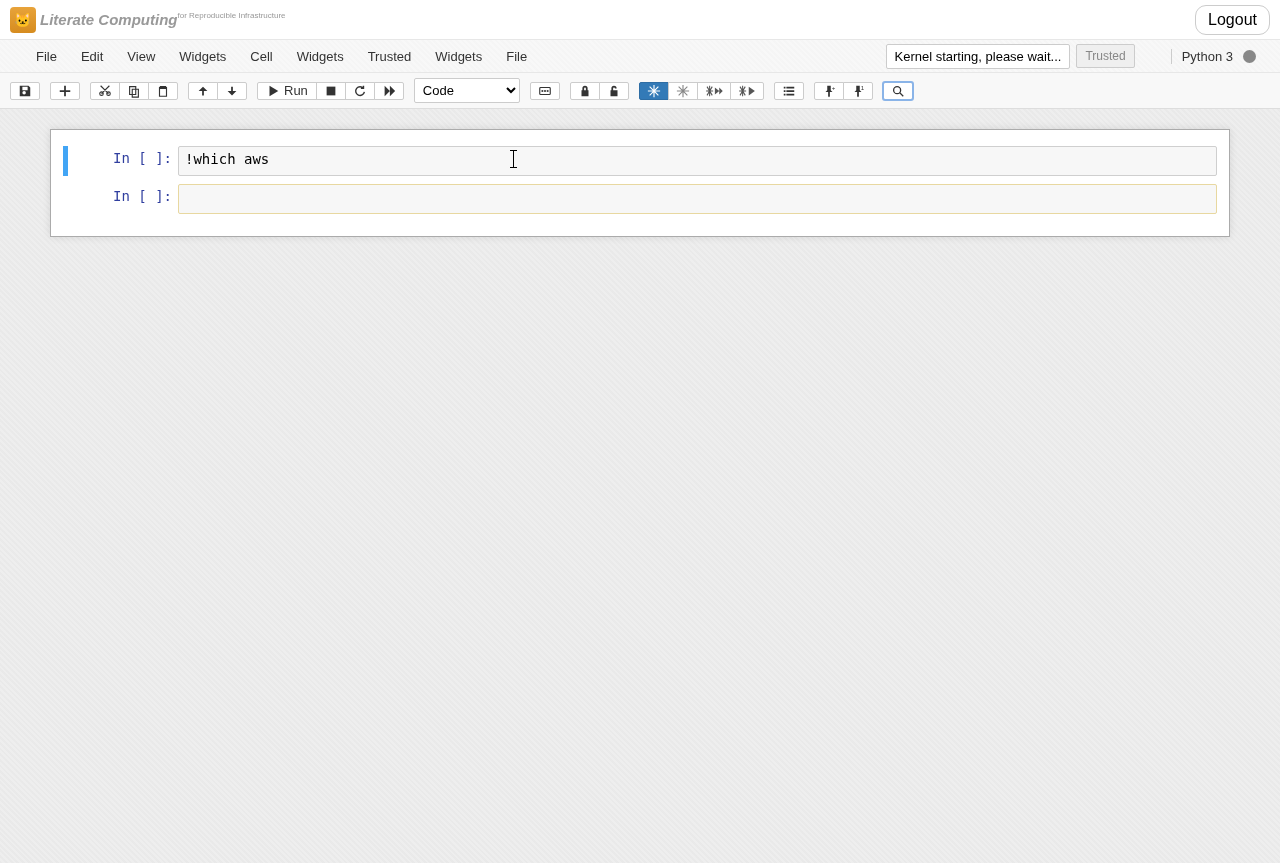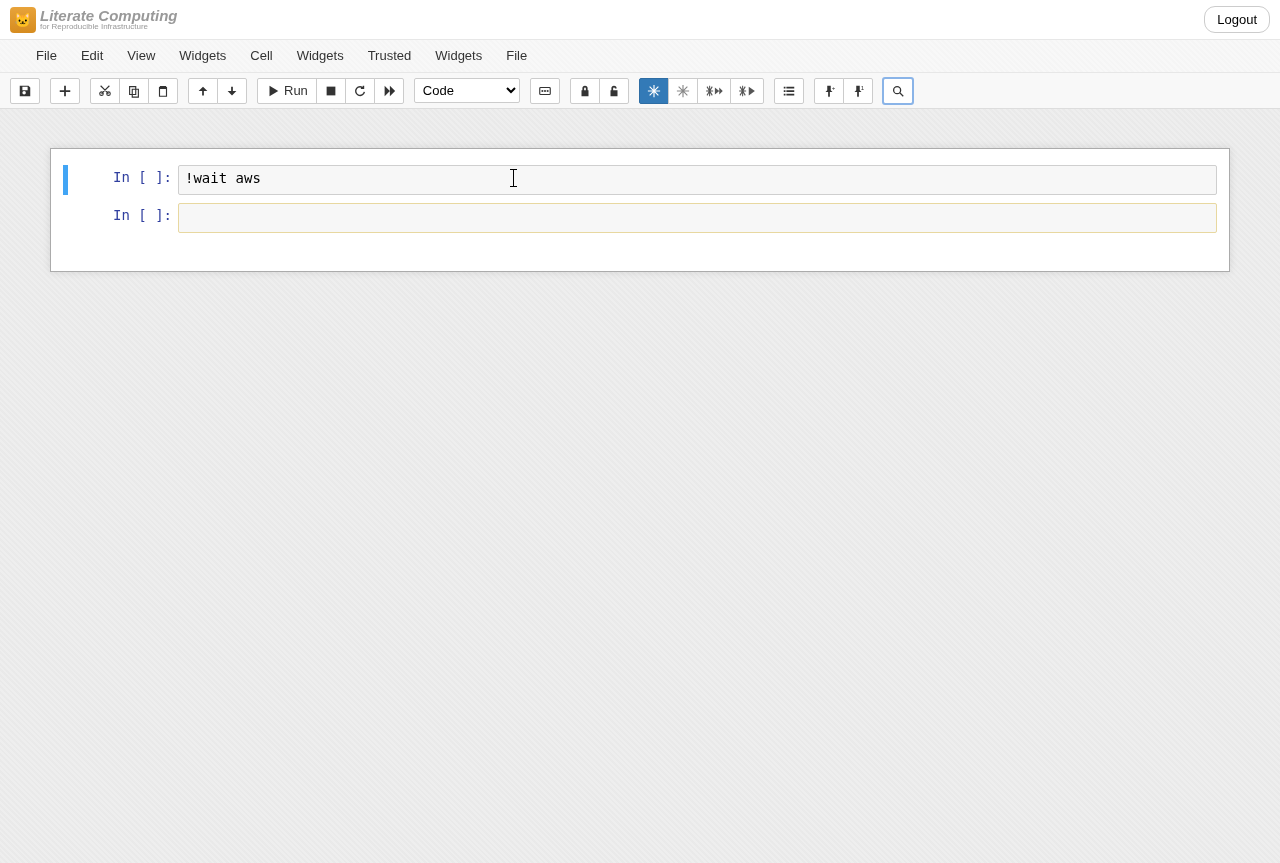--- a/index.html
+++ b/index.html
@@ -1,53 +1,53 @@
 <!DOCTYPE html>
 <html><head>
 <meta charset="utf-8">
 <style>
 * { box-sizing: border-box; margin: 0; padding: 0; }
 body { font-family: "Helvetica Neue", Helvetica, Arial, sans-serif; background: #fff; font-size: 13px; color: #000; }
 
 .header { display: flex; align-items: center; padding: 4px 10px; border-bottom: 1px solid #e7e7e7; height: 40px; }
 .logo-wrap { display: flex; align-items: center; gap: 4px; }
 .logo-icon { width: 26px; height: 26px; background: linear-gradient(#e8a33a,#d68c1f); border-radius: 4px; display: flex; align-items: center; justify-content: center; font-size: 14px; }
-.logo-text { display: flex; flex-direction: column; line-height: 1; }
+.logo-text { display: flex; flex-direction: row; line-height: 1; }
 .logo-title { font-style: italic; font-weight: bold; color: #999; font-size: 15px; }
 .logo-sub { font-size: 8px; color: #999; }
 .title-wrap { margin-left: 30px; display: flex; align-items: baseline; gap: 6px; }
 .nb-title { font-size: 19px; color: #222; }
 .checkpoint { font-size: 13px; color: #777; }
 .unsaved { font-size: 13px; color: #777; }
 .header-right { margin-left: auto; }
-.logout-btn { padding: 5px 12px; border: 1px solid #ccc; background: #fff; border-radius: 11px; font-size: 13px; cursor: pointer; }
-
-.menubar { display: flex; align-items: flex-end; padding: 0 24px; height: 33px; border-bottom: 1px solid #e7e7e7; background: #f8f8f8; background-image: repeating-linear-gradient(45deg, rgba(0,0,0,0.01) 0 2px, transparent 2px 4px); }
+.logout-btn { padding: 5px 12px; border: 1px solid #ccc; background: #fff; border-radius: 11px; font-size: 16px; cursor: pointer; }
+
+.menubar { display: flex; align-items: center; padding: 0 24px; height: 33px; border-bottom: 1px solid #e7e7e7; background: #f8f8f8; background-image: repeating-linear-gradient(45deg, rgba(0,0,0,0.01) 0 2px, transparent 2px 4px); }
 .menu-item { padding: 0 12px; font-size: 13px; color: #333; cursor: pointer; line-height: 33px; }
 .menu-right { margin-left: auto; display: flex; align-items: center; gap: 6px; }
 .kernel-status { border: 1px solid #ccc; padding: 4px 8px; background: #fff; font-size: 13px; border-radius: 2px; }
 .trusted { border: 1px solid #ccc; padding: 4px 8px; background: #efefef; color: #888; font-size: 12px; border-radius: 2px; }
 .kernel-name { margin-left: 30px; margin-right: 4px; font-size: 13px; color: #333; border-left: 1px solid #ccc; padding-left: 10px; }
 .kernel-indicator { width: 13px; height: 13px; border-radius: 50%; background: #888; }
 
 .toolbar { display: flex; align-items: center; padding: 2px 10px; height: 36px; border-bottom: 1px solid #ddd; background: #f8f8f8; gap: 4px; }
 .btn-group { display: flex; gap: 0; margin-right: 6px; }
-.tbtn { border: 1px solid #ccc; background: #fff; min-width: 30px; height: 26px; display: inline-flex; align-items: center; justify-content: center; font-size: 13px; cursor: pointer; padding: 0 6px; color: #333; }
+.tbtn { border: 1px solid #ccc; background: #fff; min-width: 30px; height: 18px; display: inline-flex; align-items: center; justify-content: center; font-size: 13px; cursor: pointer; padding: 0 6px; color: #333; }
 .btn-group .tbtn + .tbtn { margin-left: -1px; }
 .tbtn:first-child { border-radius: 2px 0 0 2px; }
 .tbtn:last-child { border-radius: 0 2px 2px 0; }
 .btn-group .tbtn:only-child, .tbtn.solo { border-radius: 2px; }
 .run-btn { display: inline-flex; align-items: center; gap: 4px; padding: 0 8px; }
 .cell-type-select { border: 1px solid #ccc; height: 25px; width: 106px; padding: 0 4px; font-size: 13px; background: #fff; border-radius: 2px; }
 .tbtn.active { background: #337ab7; color: #fff; border-color: #2e6da4; }
 .tbtn.focused { outline: 2px solid #8ab4e8; outline-offset: -1px; }
 .icon { width: 14px; height: 14px; display: inline-block; }
 
 .notebook-bg { background: #eee; min-height: calc(100vh - 40px - 33px - 36px); padding: 20px 50px; background-image: repeating-linear-gradient(45deg, rgba(0,0,0,0.02) 0 2px, transparent 2px 4px); }
-.notebook-container { background: #fff; border: 1px solid #ababab; box-shadow: 0 0 8px rgba(0,0,0,0.1); padding: 12px 6px 34px; margin-top: 19px; }
+.notebook-container { background: #fff; border: 1px solid #ababab; box-shadow: 0 0 8px rgba(0,0,0,0.1); padding: 12px 6px 18px; }
 
 .cell { display: flex; padding: 4px 6px; }
 .cell.selected .prompt-bar { background: #42a5f5; }
 .prompt-bar { width: 5px; margin-right: 0; }
 .prompt { width: 110px; text-align: right; padding: 4px 6px 0 0; font-family: monospace; font-size: 14px; color: #303F9F; }
 .input-area { flex: 1; border: 1px solid #cfcfcf; background: #f7f7f7; border-radius: 2px; min-height: 30px; padding: 4px 6px; font-family: monospace; font-size: 14px; color: #000; position: relative; }
 .cell.empty .input-area { border: 1px solid #e8d8a0;}
 .text-cursor { position: absolute; width: 1px; height: 18px; background: #000; }
 .text-cursor::before, .text-cursor::after { content:''; position:absolute; width:7px; height:1px; background:#000; left:-3px; }
 .text-cursor::before{top:0;} .text-cursor::after{bottom:0;}
@@ -73,20 +73,26 @@
 <div class="menubar">
   <div class="menu-item">File</div>
   <div class="menu-item">Edit</div>
   <div class="menu-item">View</div>
   <div class="menu-item">Widgets</div>
   <div class="menu-item">Cell</div>
   <div class="menu-item">Widgets</div>
   <div class="menu-item">Trusted</div>
   <div class="menu-item">Widgets</div>
   <div class="menu-item">File</div>
+  <div class="menu-right">
+    <span class="kernel-status">Kernel starting, please wait...</span>
+    <span class="trusted">Trusted</span>
+    <span class="kernel-name">Python 3</span>
+    <span class="kernel-indicator"></span>
+  </div>
 </div>
 
 <div class="toolbar">
   <div class="btn-group">
     <button class="tbtn solo">
         <svg class="icon" viewBox="0 0 16 16">
           <path fill="currentColor" d="M2 2h10l2 2v10H2V2zm3 1v4h6V3H5zm2 9a2 2 0 1 0 0-4 2 2 0 0 0 0 4z"></path>
         </svg>
       </button>
   </div>
@@ -229,21 +235,21 @@
   </div>
 </div>
 
 <div class="notebook-bg">
   <div class="notebook-container">
 
     <div class="cell selected">
       <div class="prompt-bar"></div>
       <div class="prompt">In [ ]:</div>
       <div class="input-area">
-        <span>!wait aws</span>
+        <span>!which aws</span>
         <span class="text-cursor" style="left:334px; top:3px;"></span>
       </div>
     </div>
 
     <div class="cell empty">
       <div class="prompt-bar"></div>
       <div class="prompt">In [ ]:</div>
       <div class="input-area">
         <span></span>
       </div>

